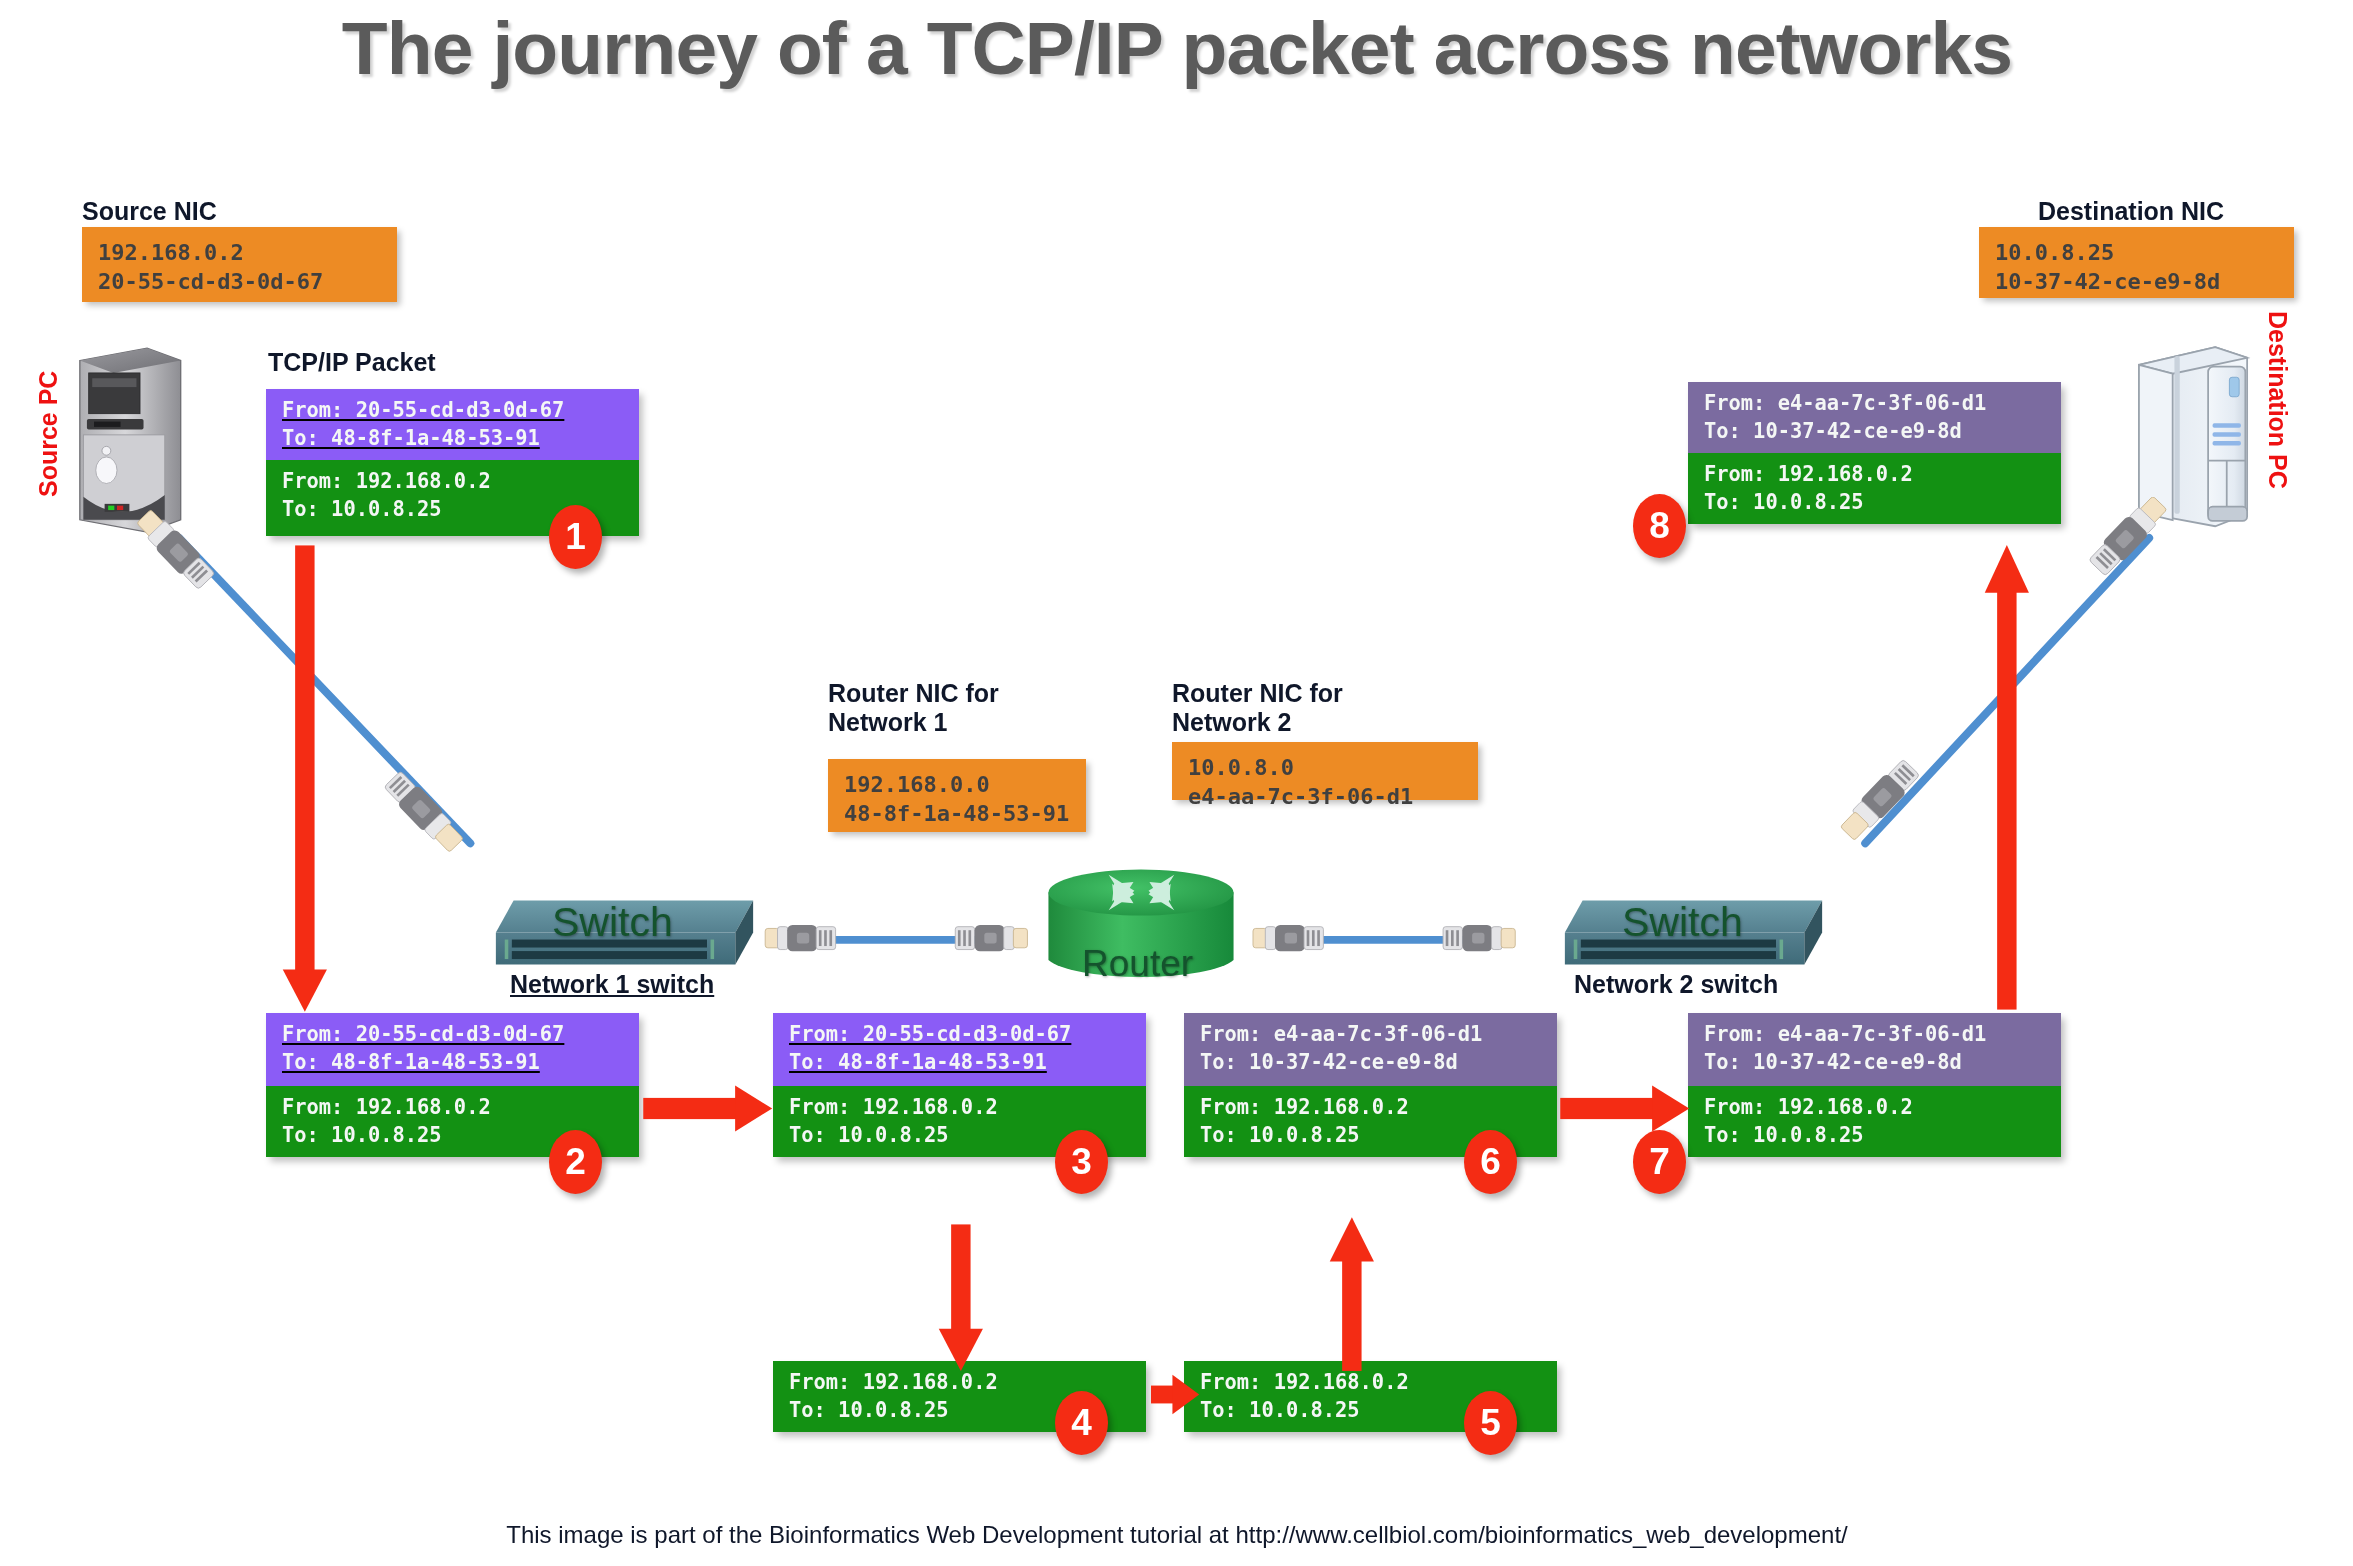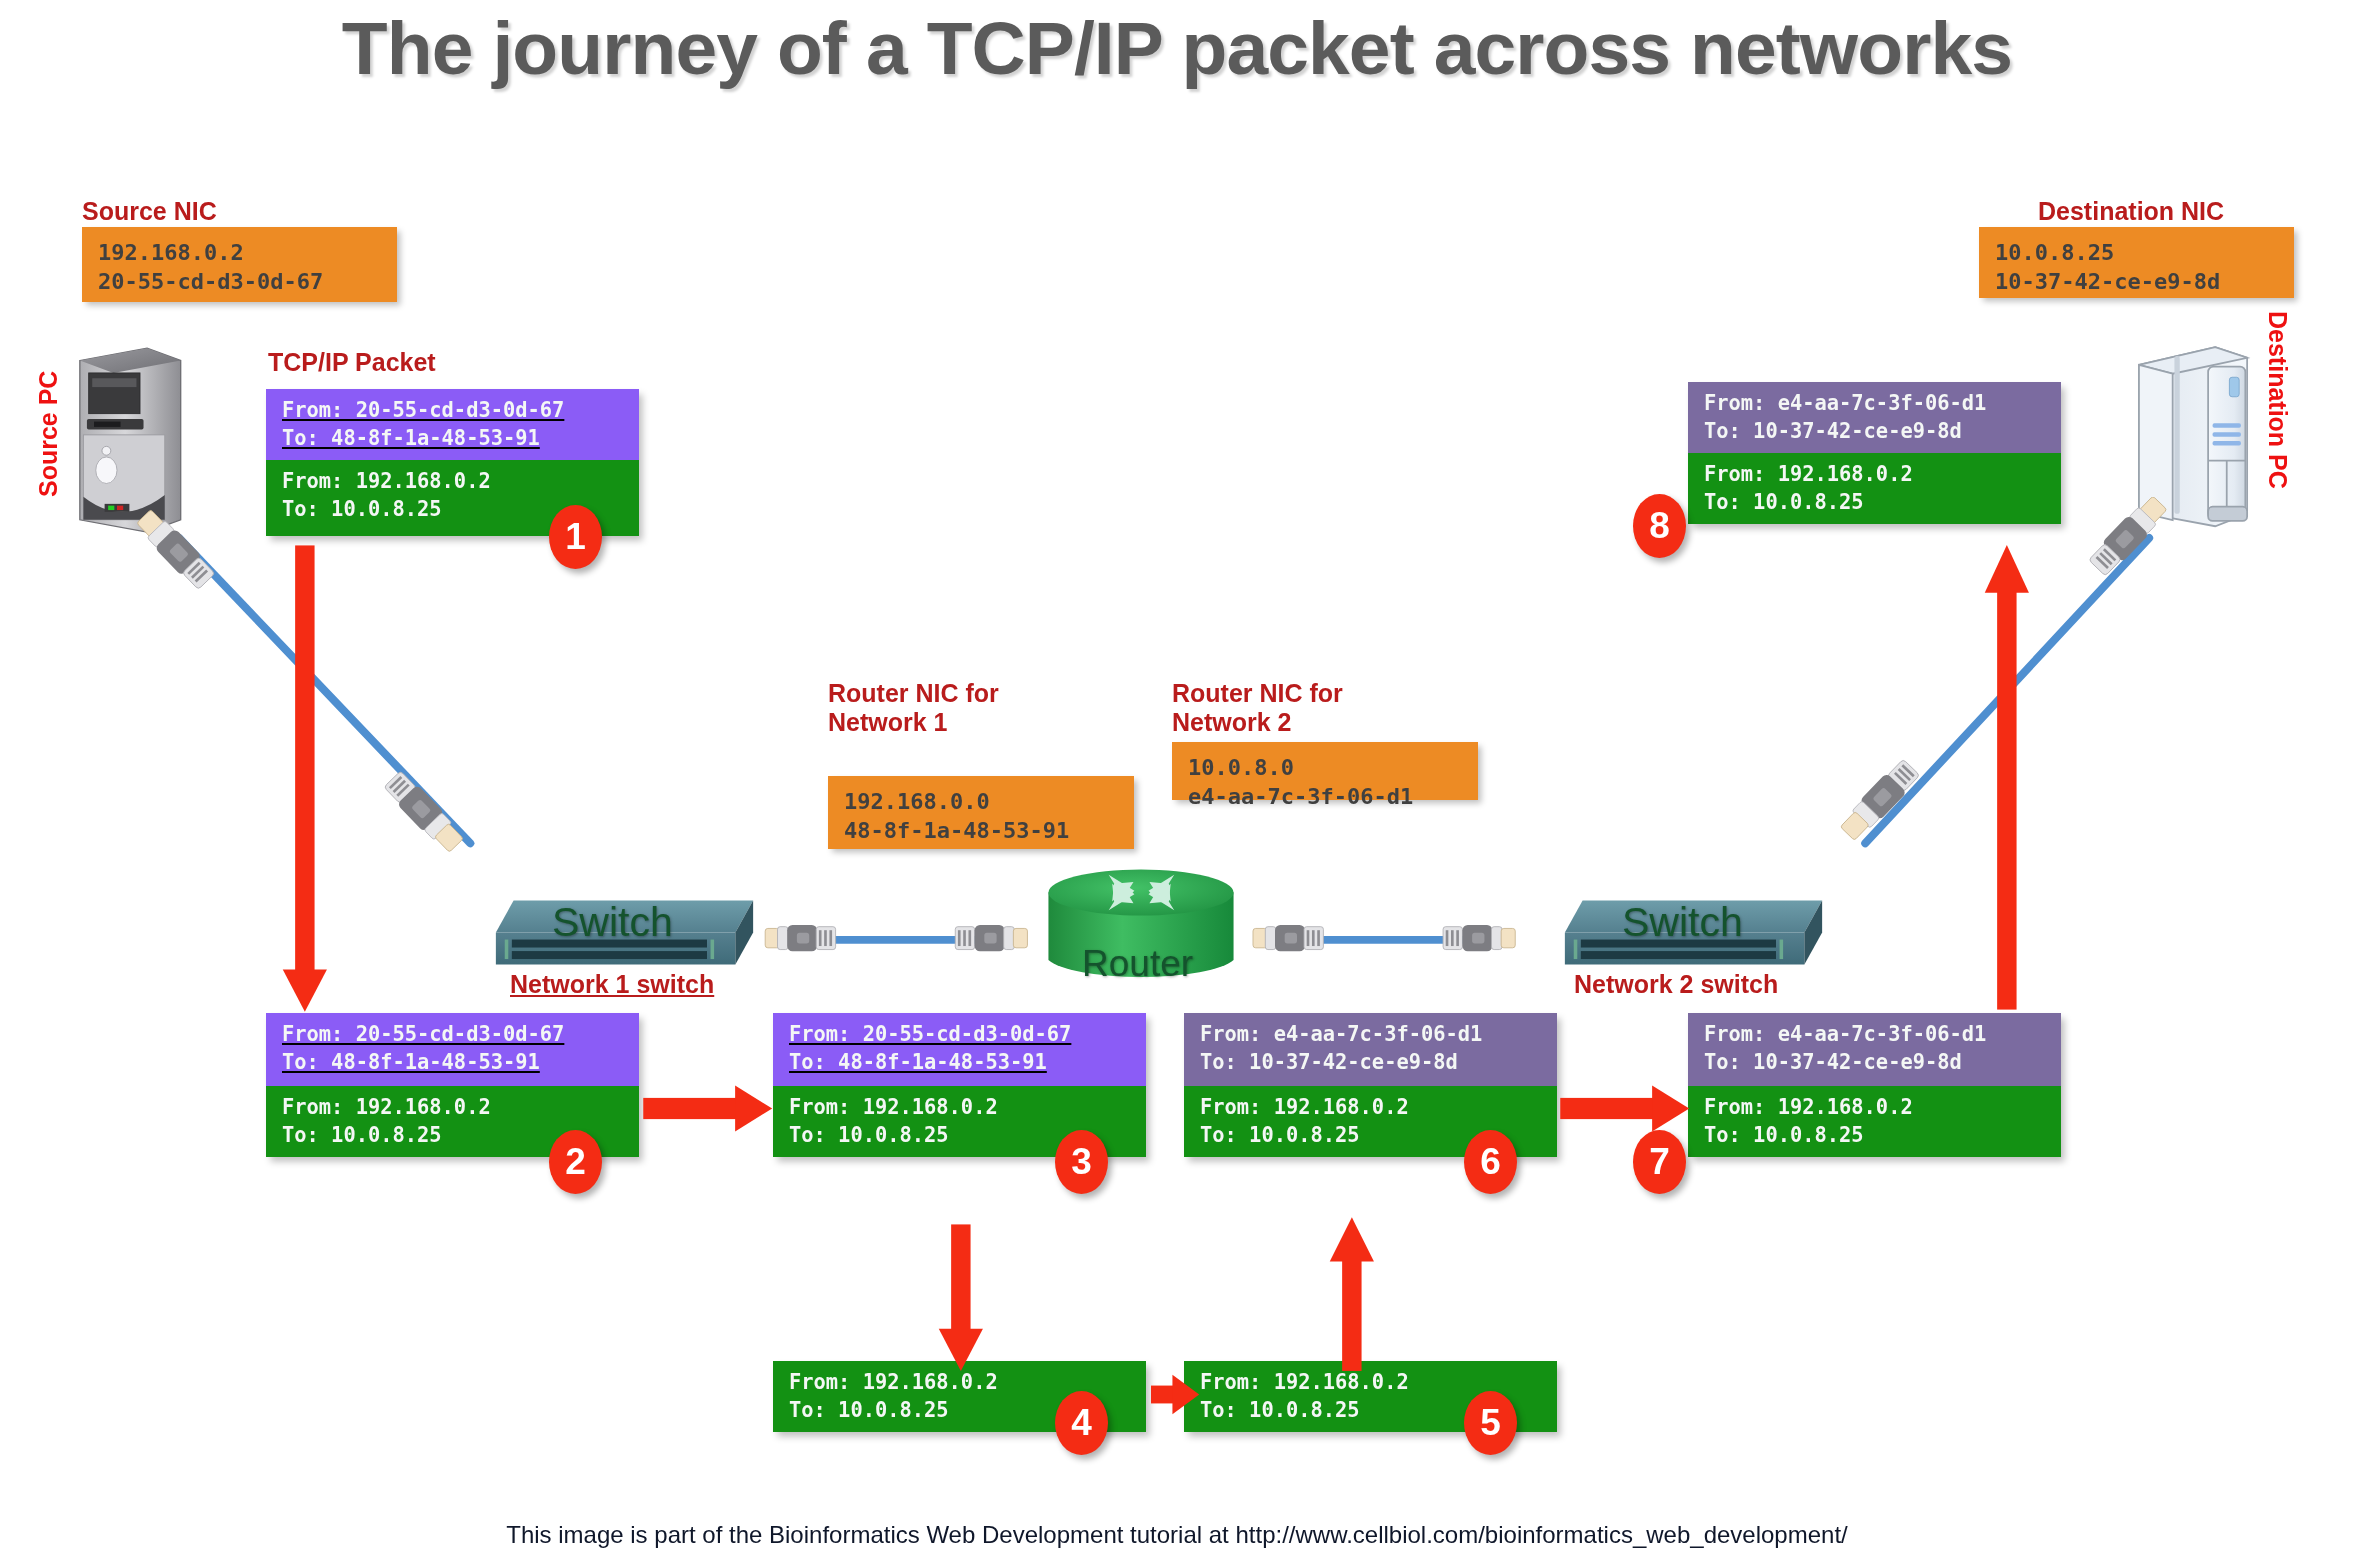--- a/index.html
+++ b/index.html
@@ -27,21 +27,21 @@
     font-size: 75px;
     font-weight: bold;
     color: #5b5b5b;
     letter-spacing: -0.9px;
     text-shadow: 2.7px 2.7px 2.7px rgba(0,0,0,0.18);
   }
 
   
   .redlabel {
     position: absolute;
-    color: #b91c1c;
+    color: #0f172a;
     font-weight: bold;
     font-size: 25px;
     line-height: 1.15;
     white-space: pre-line;
     font-family: "Liberation Sans", sans-serif;
   }
 
   .vert-left {
     position: absolute;
     color: #ee1111;
@@ -277,21 +277,21 @@
       <rect x="-7" y="4" width="3" height="18" fill="#8e8e93"></rect>
       <rect x="0" y="-2" width="34" height="30" rx="6" fill="#7d7d82"></rect>
       <rect x="11" y="7" width="14" height="12" rx="3" fill="#9b9ba0"></rect>
       <rect x="33" y="0" width="12" height="26" rx="3" fill="#e4e4e7" stroke="#b0b0b5"></rect>
       <rect x="44" y="2" width="16" height="22" rx="3" fill="#f3e2c4" stroke="#c9b58f"></rect>
     </g>
   </svg>
 
   <div class="redlabel" style="left:828px; top:679px;">Router NIC for
 Network 1</div>
-  <div class="nicbox" style="left:828px; top:759px; width:306px; height:73px;margin-top:17px;">
+  <div class="nicbox" style="left:828px; top:759px; width:258px; height:73px;">
     <div class="line">192.168.0.0</div>
     <div class="line">48-8f-1a-48-53-91</div>
   </div>
 
   <div class="redlabel" style="left:1172px; top:679px;">Router NIC for
 Network 2</div>
   <div class="nicbox" style="left:1172px; top:742px; width:306px; height:58px;">
     <div class="line">10.0.8.0</div>
     <div class="line">e4-aa-7c-3f-06-d1</div>
   </div>

